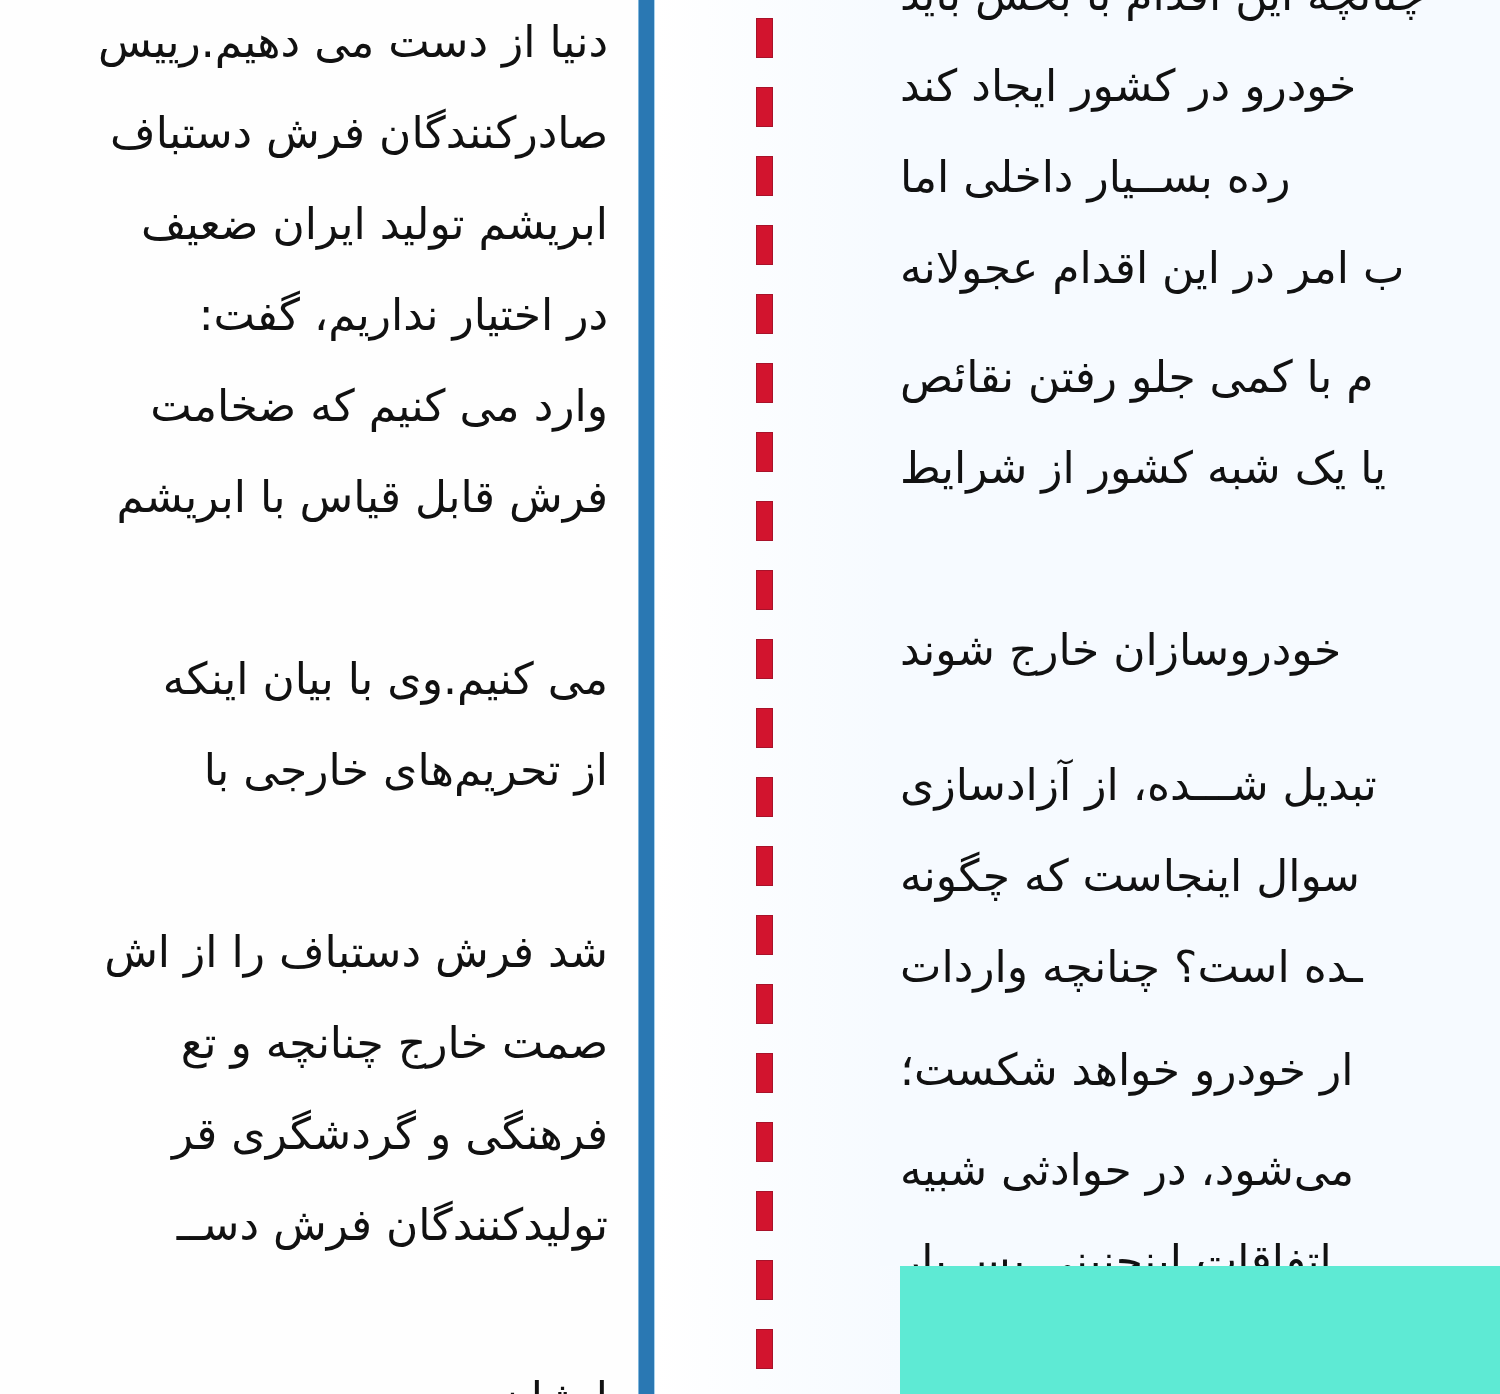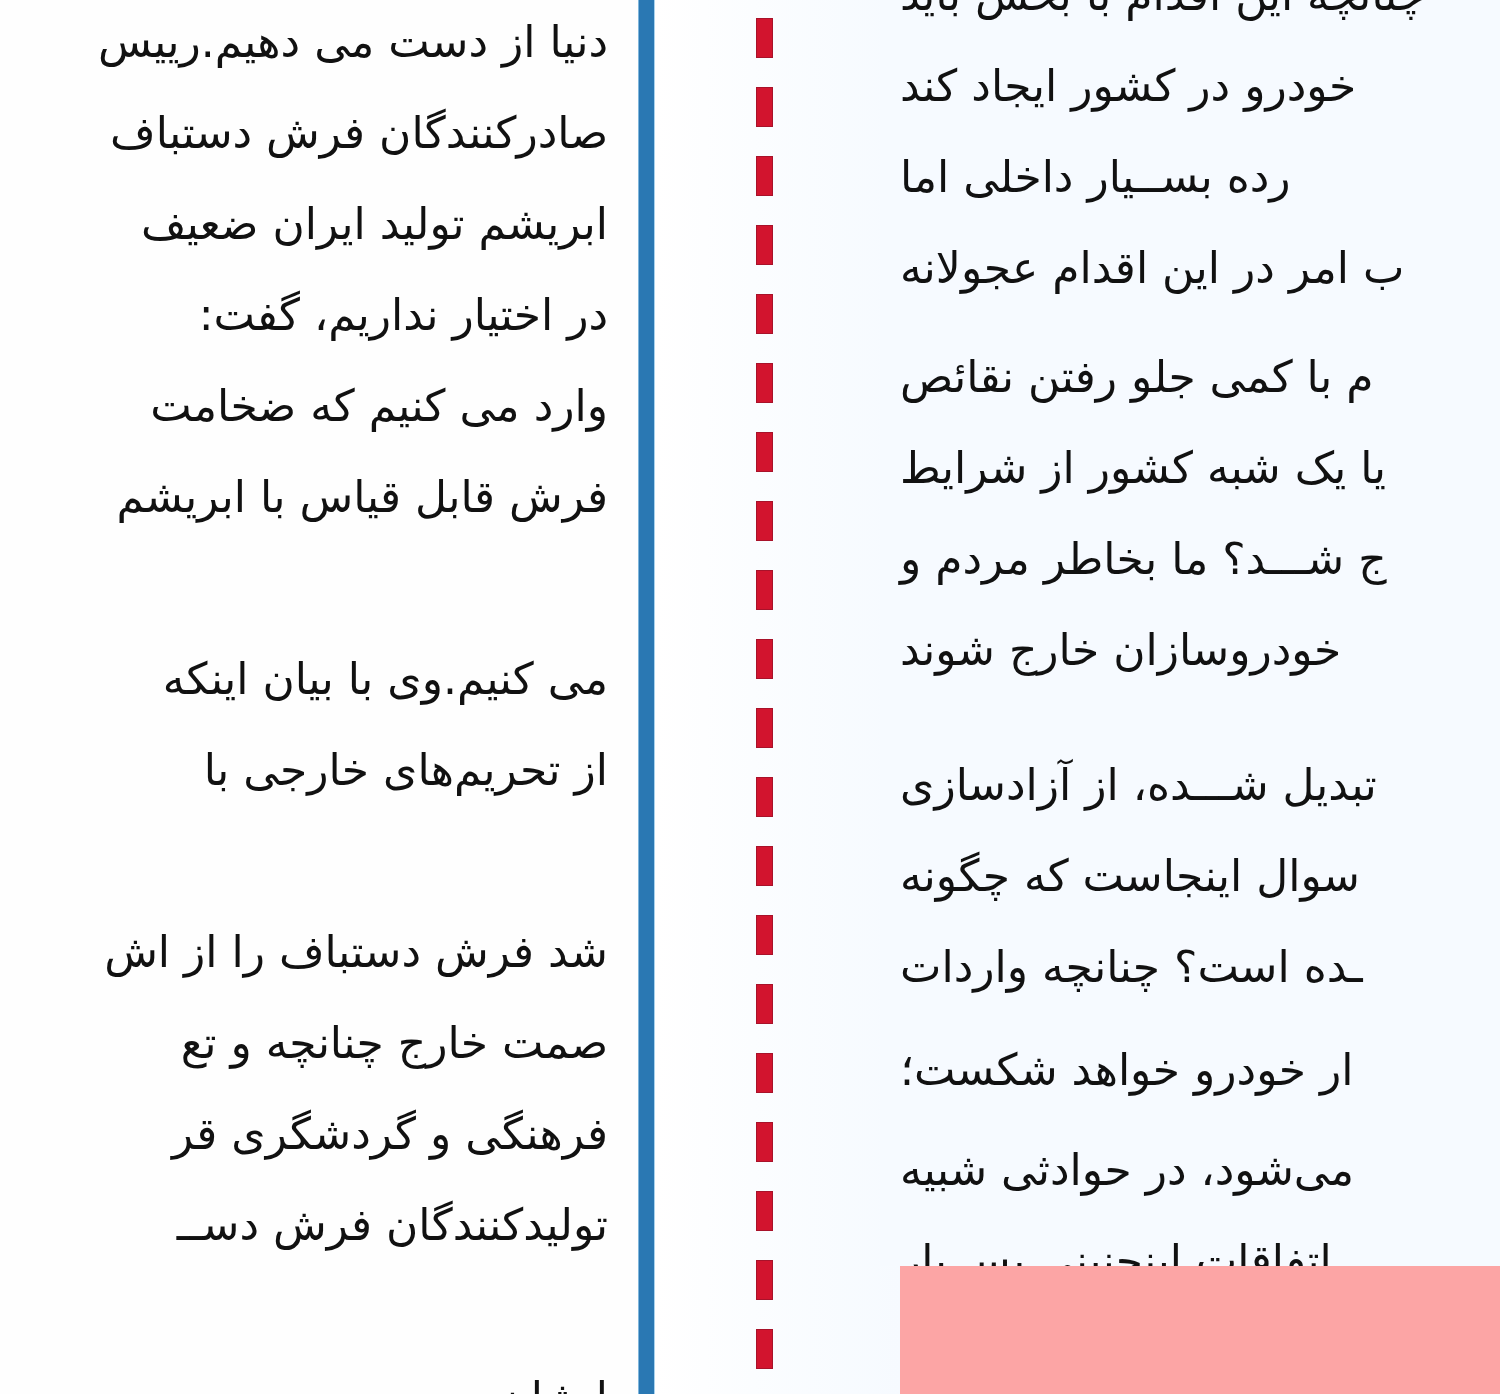--- a/index.html
+++ b/index.html
@@ -8,21 +8,21 @@
       width: 1500px;
       height: 1394px;
       overflow: hidden;
       background: #ffffff;
     }
     .page {
       position: relative;
       width: 1500px;
       height: 1394px;
       overflow: hidden;
-      background: #fca5a5;
+      background: #5eead4;
     }
     
     .col-left {
       position: absolute;
       left: 0;
       top: 0;
       width: 640px;
       height: 1394px;
       background: #fefefe;
       overflow: hidden;
@@ -145,21 +145,20 @@
     <div class="dash" style="top:1329px"></div>
   </div>
 
   <div class="col-right">
     <div class="line" style="top:-35px">چنانچه این اقدام با بخش باید</div>
     <div class="line" style="top:56px">خودرو در کشور ایجاد کند</div>
     <div class="line" style="top:147px">رده بســیار داخلی اما</div>
     <div class="line" style="top:238px">ب امر در این اقدام عجولانه</div>
     <div class="line" style="top:347px">م با کمی جلو رفتن نقائص</div>
     <div class="line" style="top:438px">یا یک شبه کشور از شرایط</div>
-    <div class="line" style="top:529px">ج شـــد؟ ما بخاطر مردم و</div>
     <div class="line" style="top:620px">خودروسازان خارج شوند</div>
     <div class="line" style="top:755px">تبدیل شـــده، از آزادسازی</div>
     <div class="line" style="top:846px">سوال اینجاست که چگونه</div>
     <div class="line" style="top:937px">ـده است؟ چنانچه واردات</div>
     <div class="line" style="top:1040px">ار خودرو خواهد شکست؛</div>
     <div class="line" style="top:1140px">می‌شود، در حوادثی شبیه</div>
     <div class="line" style="top:1231px">اتفاقات اینچنینی بســیار</div>
     <div class="line" style="top:1330px">ـ است که به تصویب هیات</div>
   </div>
 

